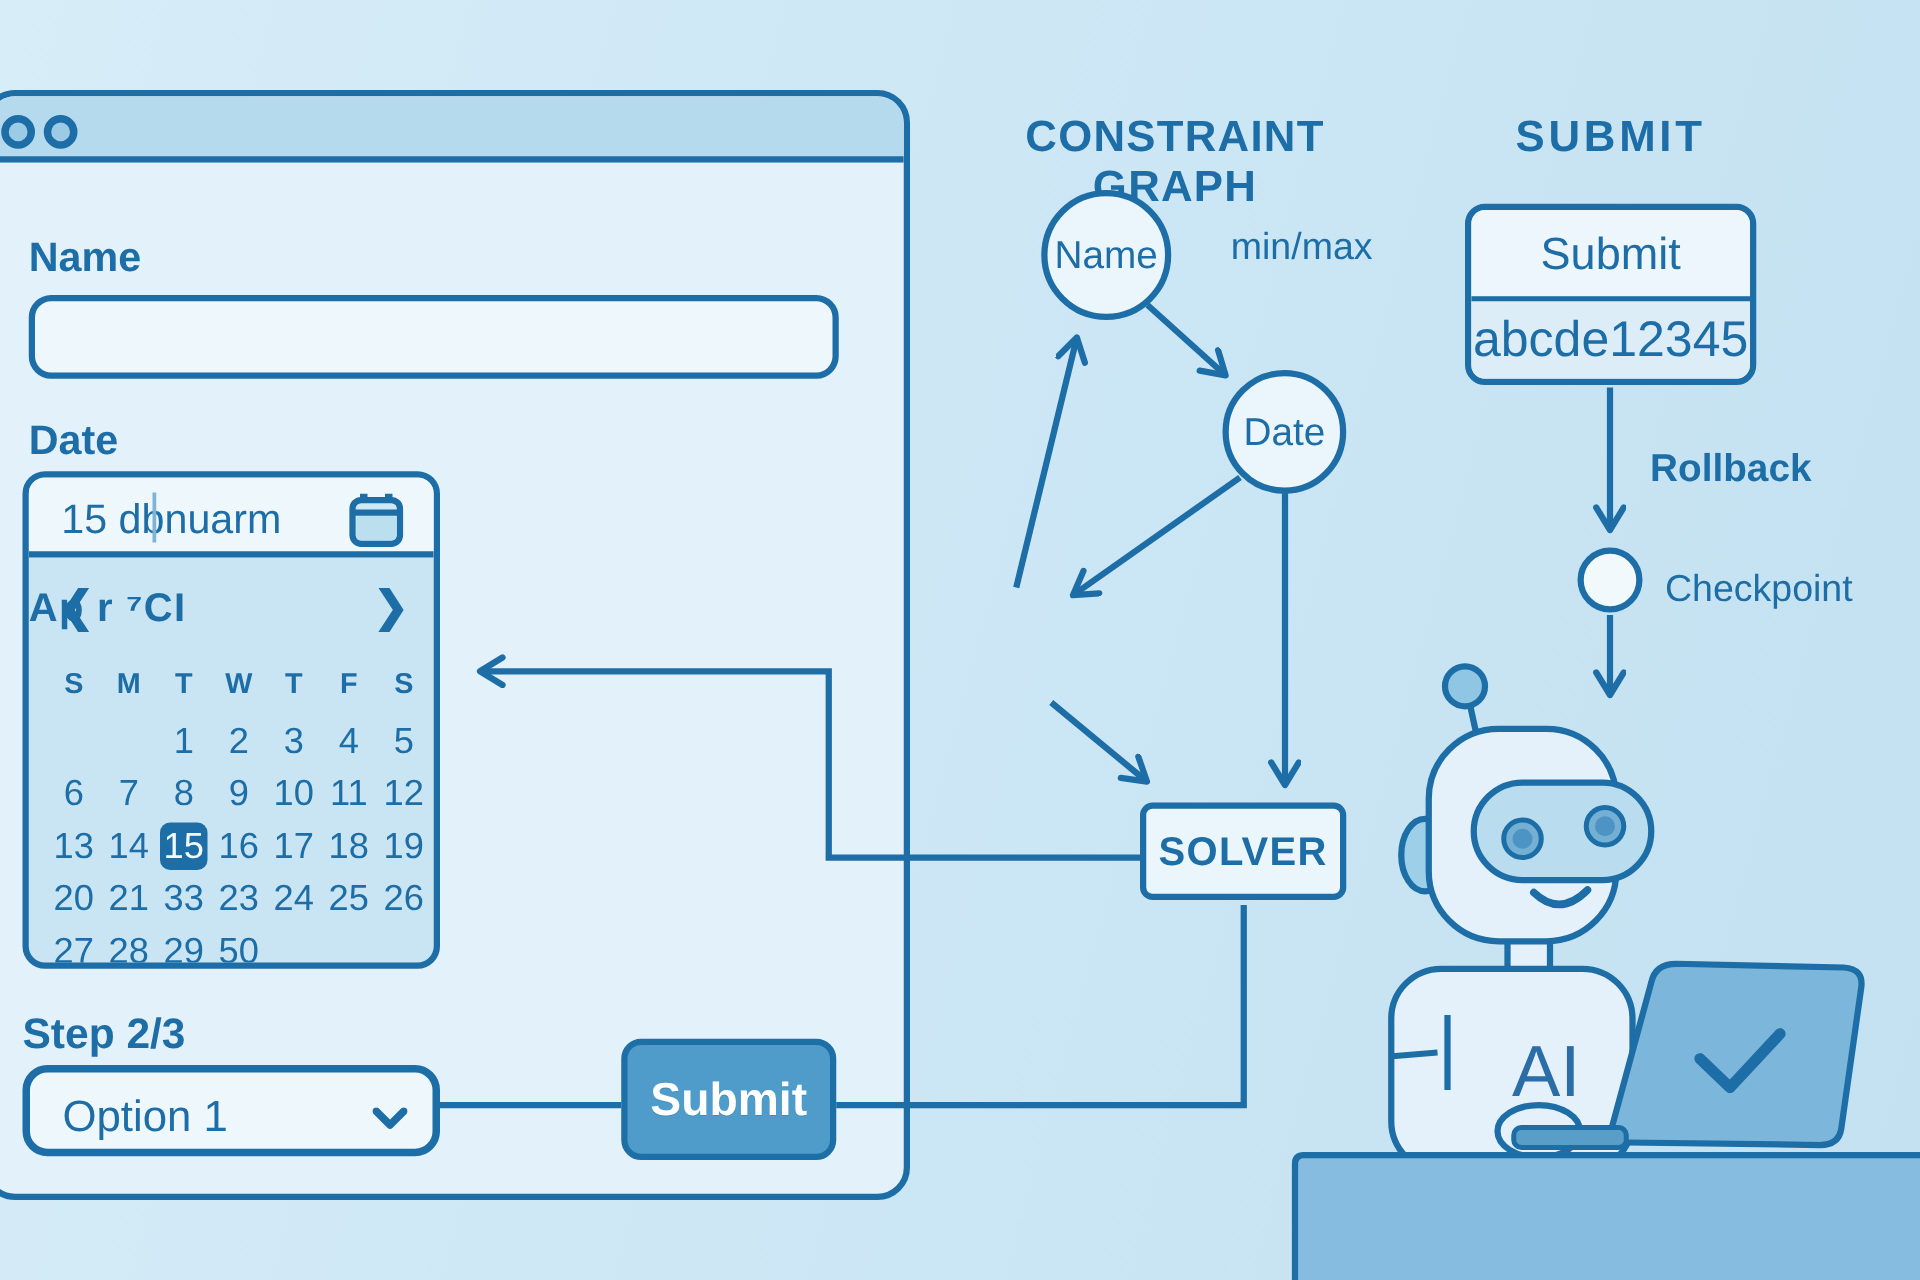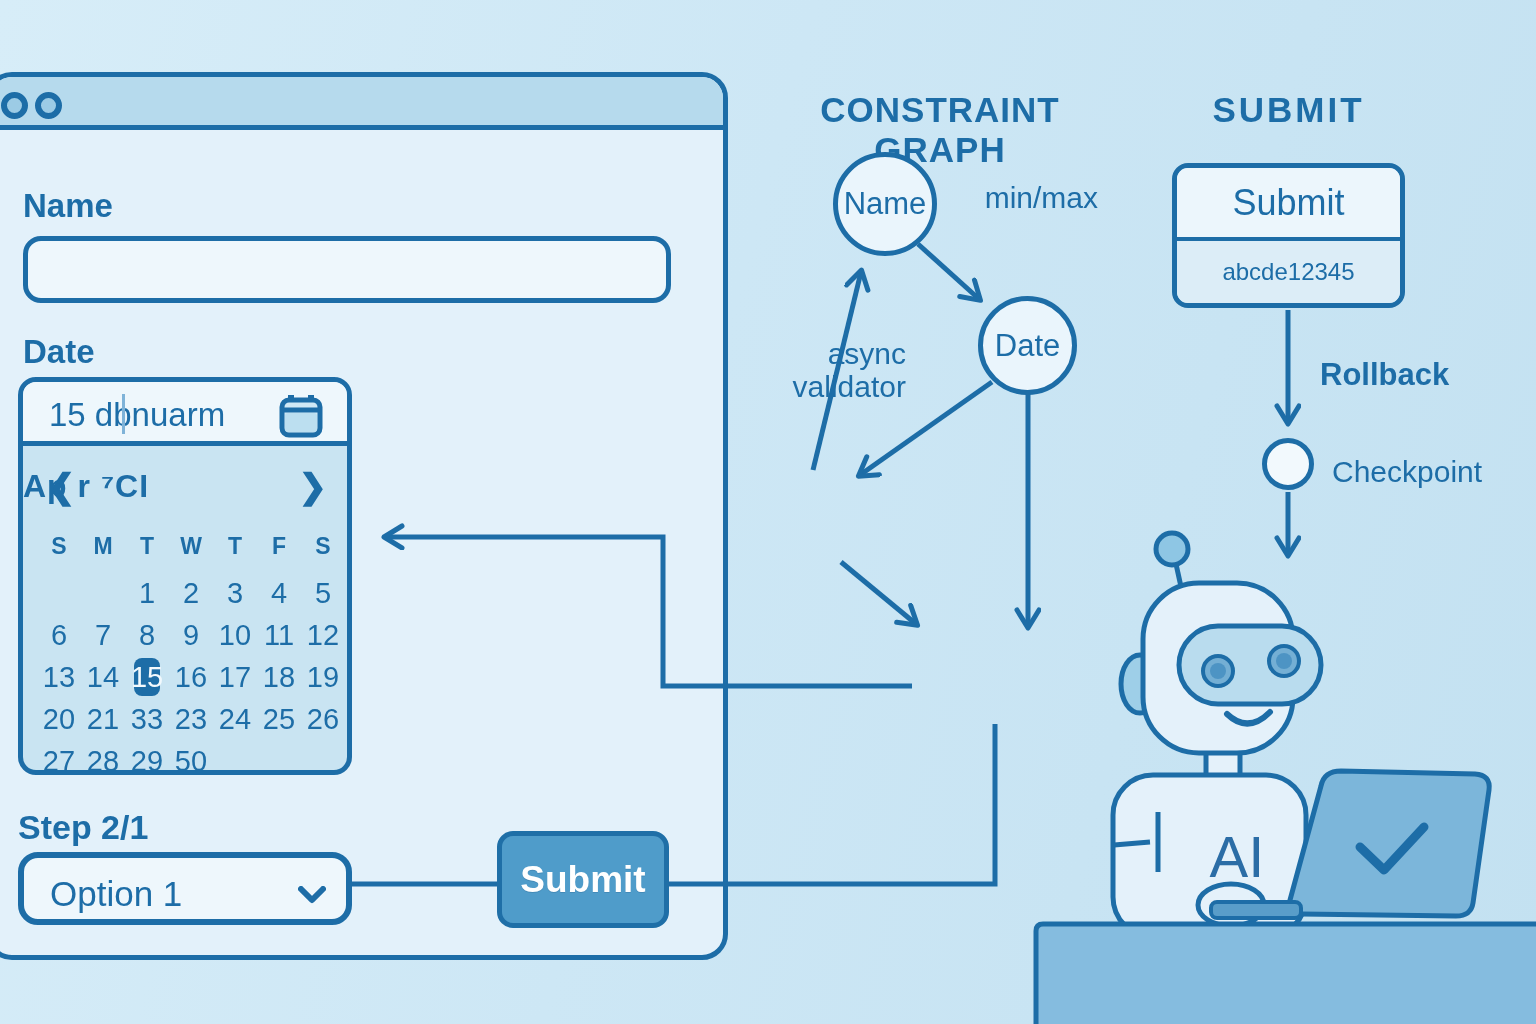--- a/index.html
+++ b/index.html
@@ -43,21 +43,21 @@
   .caret{position:absolute;left:99px;top:12px;width:3px;height:40px;background:#7fb3d8}
   .cal-icon{position:absolute;right:24px;top:10px}
   .cal-head{position:absolute;left:0;top:82px;width:100%;height:44px}
   .cal-nav{position:absolute;top:0;font-size:34px;font-weight:700;color:var(--ink);line-height:44px;cursor:default}
   .cal-month{position:absolute;left:0;top:0;width:100%;font-size:32px;
              font-weight:700;line-height:44px;letter-spacing:1px}
   .cal-grid{position:absolute;left:14px;top:148px;width:308px;display:grid;
             grid-template-columns:repeat(7,44px);grid-auto-rows:42px}
   .cal-grid .wd{font-size:23px;font-weight:700;height:32px}
   .cal-cell{display:flex;align-items:center;justify-content:center;font-size:29px;font-weight:500}
-  .chip{display:flex;align-items:center;justify-content:center;width:26px;height:38px;
+  .chip{display:flex;align-items:center;justify-content:center;width:38px;height:38px;
         background:var(--chip);color:#f2f9fd;border-radius:8px}
 
   
   .step-label{left:18px;top:808px;font-size:34px;font-weight:700;z-index:3}
   .select{left:18px;top:852px;width:334px;height:73px;background:var(--input-bg);
           border:6px solid var(--ink);border-radius:20px;z-index:3}
   .select-value{position:absolute;left:26px;top:16px;font-size:35px}
   .submit-btn{left:497px;top:831px;width:172px;height:97px;background:var(--btn);
               border:5px solid #1f6fa7;border-radius:16px;display:flex;align-items:center;
               justify-content:center;z-index:3;color:#fff;font-size:37px;font-weight:700;
@@ -72,21 +72,21 @@
   .solver{left:912px;top:642px;width:165px;height:78px;background:var(--node-bg);
           border:5px solid var(--ink);border-radius:10px;display:flex;align-items:center;
           justify-content:center;font-size:32px;font-weight:700;letter-spacing:1px;z-index:4}
 
   
   .card{left:1172px;top:163px;width:233px;height:145px;border:5px solid var(--ink);
         border-radius:16px;overflow:hidden;z-index:4}
   .card-top{height:69px;background:var(--card-top);display:flex;align-items:center;
             justify-content:center;font-size:36px;font-weight:500}
   .card-bot{height:66px;background:var(--card-bot);border-top:4px solid var(--ink);
-            display:flex;align-items:center;justify-content:center;font-size:24px}
+            display:flex;align-items:center;justify-content:center;font-size:40px}
   .checkpoint{left:1262px;top:438px;width:52px;height:52px;border:5px solid var(--ink);
               border-radius:50%;background:#f2f9fd;z-index:4}
   .flow-label{font-size:30px;z-index:4}
 </style>
 </head>
 <body>
 
 <div id="stage">
 
   <div class="abs window">
@@ -165,21 +165,21 @@
       <div class="cal-cell">27</div>
       <div class="cal-cell">28</div>
       <div class="cal-cell">29</div>
       <div class="cal-cell">50</div>
       <div class="cal-cell"></div>
       <div class="cal-cell"></div>
       <div class="cal-cell"></div>
     </div>
   </div>
 
-  <div class="abs step-label">Step 2/1</div>
+  <div class="abs step-label">Step 2/3</div>
   <div class="abs select">
     <span class="select-value">Option 1</span>
     <svg class="abs" style="right:20px;top:28px" width="28" height="18" viewBox="0 0 28 18">
       <polyline points="3,3 14,14 25,3" fill="none" stroke="#1d6da7" stroke-width="6" stroke-linecap="round" stroke-linejoin="round"></polyline>
     </svg>
   </div>
   <div class="abs submit-btn">Submit</div>
 
   <svg class="abs layer" width="1536" height="1024" viewBox="0 0 1536 1024">
     <defs>
@@ -230,25 +230,22 @@
   <div class="abs g-title" style="left:760px;top:90px;width:360px">CONSTRAINT GRAPH</div>
 
   <div class="abs node" style="left:833px;top:152px;width:104px;height:104px">
       <span>Name</span>
     </div>
   <div class="abs node" style="left:978px;top:296px;width:99px;height:99px">
       <span>Date</span>
     </div>
 
   <div class="abs g-note" style="left:958px;top:181px;width:140px">min/max</div>
-  <div class="abs g-note" style="left:756px;top:337px;width:150px">
-    <div>async</div>
-    <div>valldator</div>
-  </div>
-
+
+  <div class="abs solver">SOLVER</div>
 
   <div class="abs g-title" style="left:1172px;top:90px;width:233px;letter-spacing:3px">SUBMIT</div>
 
   <div class="abs card">
     <div class="card-top">Submit</div>
     <div class="card-bot">abcde12345</div>
   </div>
 
   <div class="abs flow-label" style="left:1320px;top:357px;font-weight:700;font-size:31px">Rollback</div>
 

